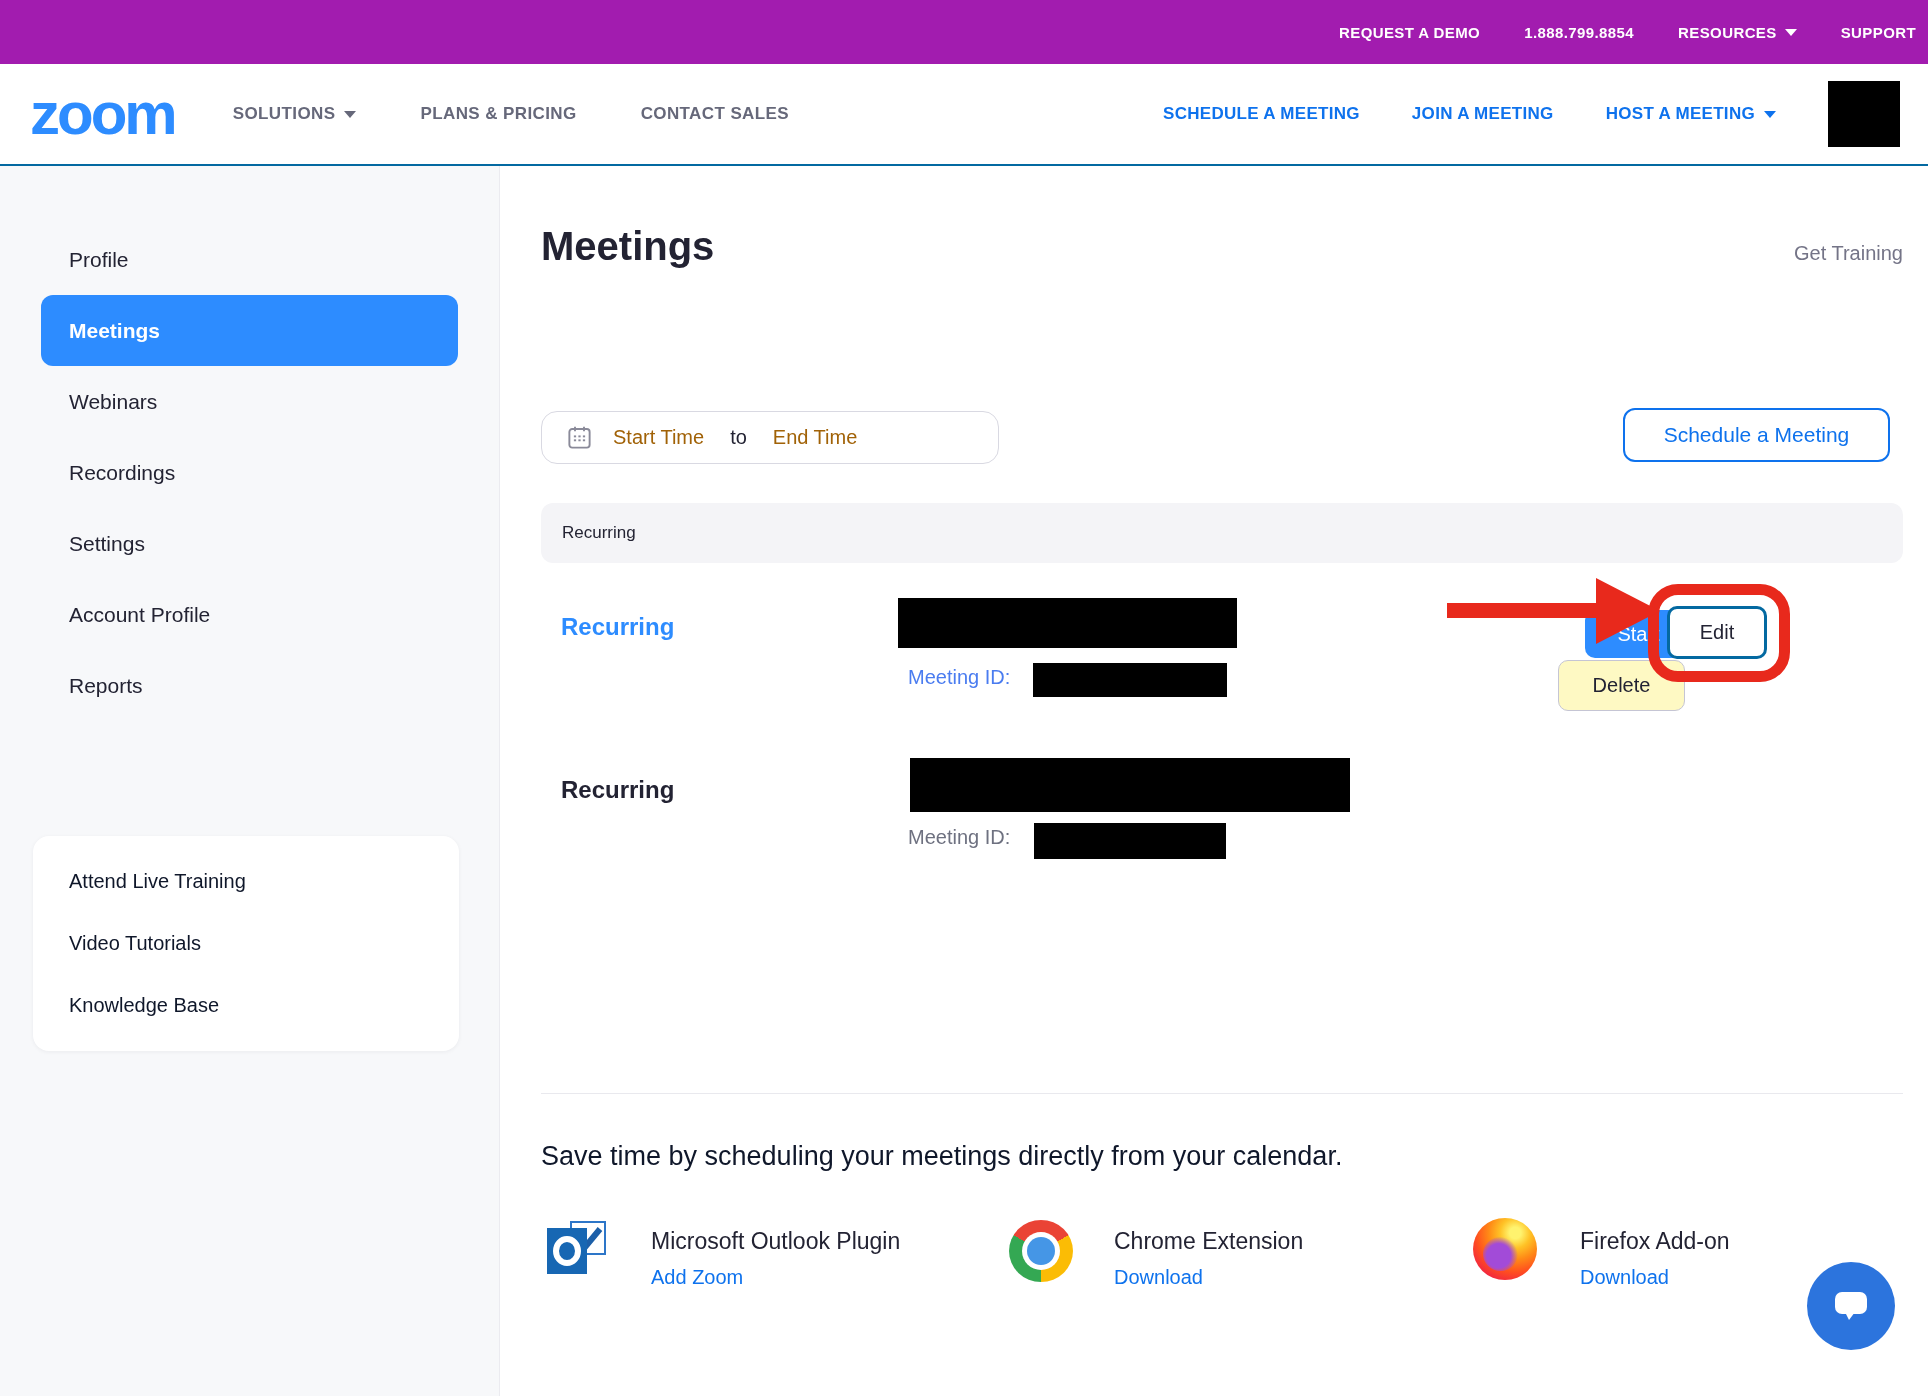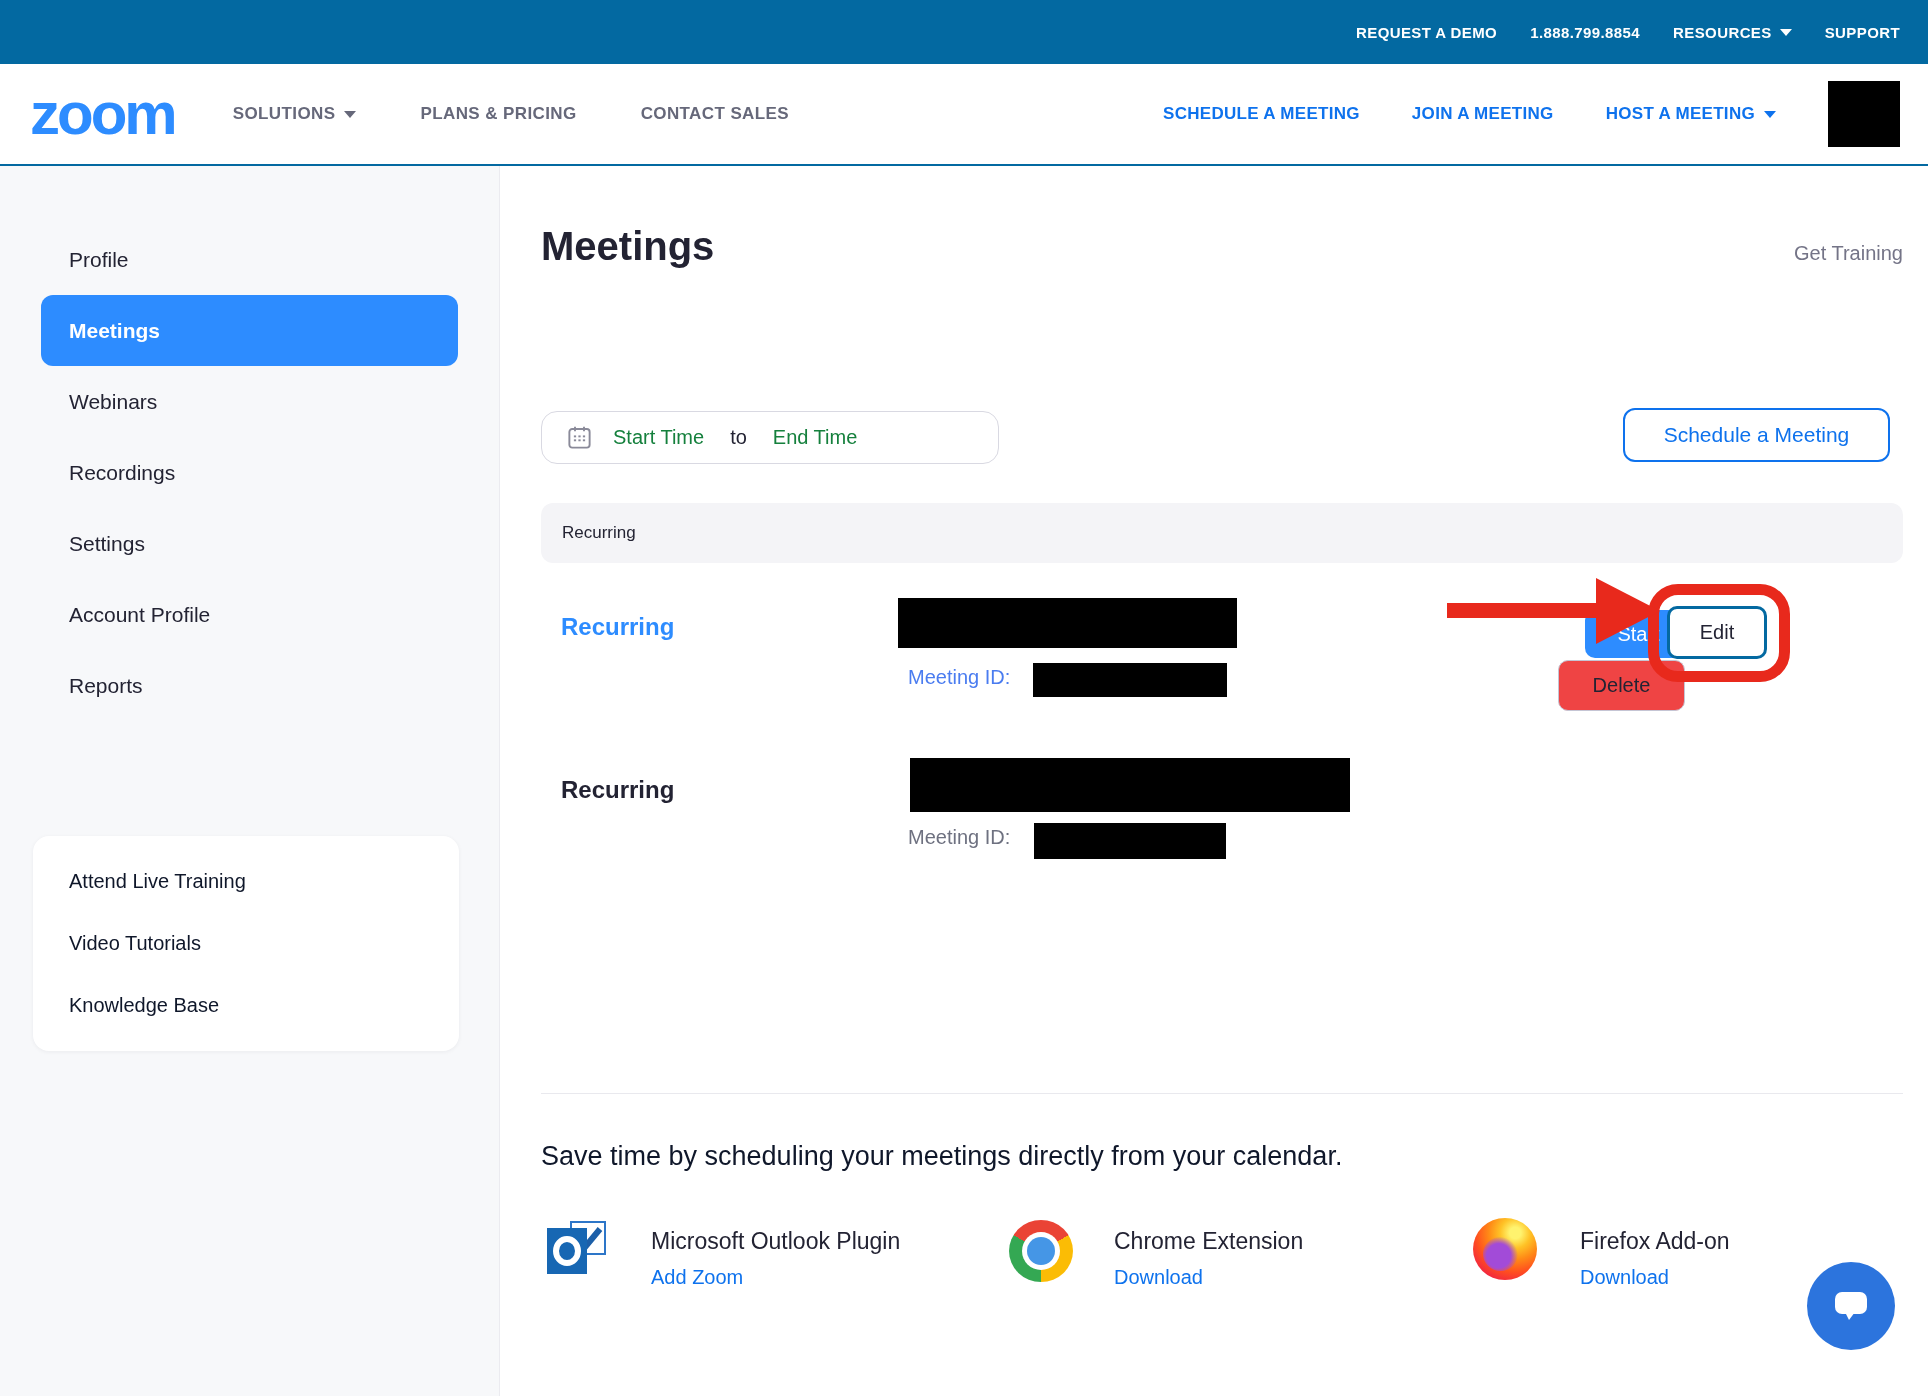--- a/index.html
+++ b/index.html
@@ -1,21 +1,21 @@
 <!DOCTYPE html>
 <html><head>
 <meta charset="utf-8">
 <style>
   html,body{margin:0;padding:0;background:#fff;}
   *{box-sizing:border-box;font-family:"Liberation Sans",sans-serif;}
   #app{position:relative;width:1928px;height:1396px;background:#fff;overflow:hidden;}
 
   
-  .topbar{position:absolute;left:0;top:0;width:1928px;height:64px;background:#0369a1;
-    display:flex;align-items:center;justify-content:flex-end;gap:33px;padding-right:28px;}
+  .topbar{position:absolute;left:0;top:0;width:1928px;height:64px;background:#a21caf;
+    display:flex;align-items:center;justify-content:flex-end;gap:44px;padding-right:12px;}
   .topbar a{color:#fff;font-size:15px;font-weight:700;letter-spacing:.4px;text-decoration:none;
     display:flex;align-items:center;gap:8px;}
   .caret{width:0;height:0;border-left:6px solid transparent;border-right:6px solid transparent;
     border-top:7px solid #fff;display:inline-block;}
 
   
   .header{position:absolute;left:0;top:64px;width:1928px;height:102px;background:#fff;
     border-bottom:2px solid #0369a1;display:flex;align-items:center;}
   .logo{margin-left:30px;font-size:60px;font-weight:700;color:#2d8cff;letter-spacing:-3px;line-height:1;}
   .nav-left{display:flex;align-items:center;gap:64px;margin-left:58px;}
@@ -50,21 +50,21 @@
   .tabs{position:absolute;left:41px;right:25px;top:158px;display:flex;gap:52px;
     border-bottom:1px solid #ededf2;padding-bottom:22px;}
   .tab{font-size:26px;color:#55566d;cursor:pointer;position:relative;text-decoration:none;}
   .tab.active{color:#0e72ed;font-weight:700;}
   .tab.active::after{content:"";position:absolute;left:0;right:0;bottom:-24px;height:4px;
     background:#0e72ed;border-radius:2px;}
 
   .filter-box{position:absolute;left:41px;top:245px;width:458px;height:53px;border:1px solid #d9d9e2;
     border-radius:16px;display:flex;align-items:center;background:#fff;cursor:pointer;}
   .filter-box .cal{margin-left:24px;flex:none;display:flex;}
-  .ph{font-size:20px;color:#15803d;}
+  .ph{font-size:20px;color:#a16207;}
   .filter-start{margin-left:20px;}
   .filter-to{margin-left:26px;font-size:20px;color:#232333;}
   .filter-end{margin-left:26px;}
 
   .schedule-btn{position:absolute;right:38px;top:242px;width:267px;height:54px;border:2px solid #0e72ed;
     border-radius:12px;background:#fff;color:#0e72ed;font-size:21px;font-weight:500;cursor:pointer;}
 
   .section-bar{position:absolute;left:41px;right:25px;top:337px;height:60px;background:#f4f4f7;
     border-radius:12px;display:flex;align-items:center;padding-left:21px;
     font-size:17px;color:#232333;}
@@ -76,21 +76,21 @@
   .r1-title{left:398px;top:432px;width:339px;height:50px;}
   .r1-id{left:533px;top:497px;width:194px;height:34px;}
   .r2-title{left:410px;top:592px;width:440px;height:54px;}
   .r2-id{left:534px;top:657px;width:192px;height:36px;}
   .mid-label-1{position:absolute;left:408px;top:500px;font-size:20px;color:#4a7cf0;}
   .mid-label-2{position:absolute;left:408px;top:660px;font-size:20px;color:#6e7180;}
 
   .btn{position:absolute;border-radius:10px;font-size:20px;cursor:pointer;}
   .btn-start{left:1045px;top:444px;width:107px;height:48px;background:#2d8cff;border:none;color:#fff;z-index:1;margin-left:40px;}
   .btn-edit{left:1167px;top:440px;width:100px;height:53px;background:#fff;border:3px solid #0369a1;color:#232333;z-index:1;}
-  .btn-delete{left:1058px;top:494px;width:127px;height:51px;background:#ef4444;border:1px solid #c5c5d4;color:#232333;z-index:1;}
+  .btn-delete{left:1058px;top:494px;width:127px;height:51px;background:#fef9c3;border:1px solid #c5c5d4;color:#232333;z-index:1;}
 
   .arrow-bar{position:absolute;left:947px;top:437px;width:156px;height:15px;background:#e8291c;z-index:3;}
   .arrow-head{position:absolute;left:1096px;top:412px;width:0;height:0;z-index:3;
     border-top:33px solid transparent;border-bottom:33px solid transparent;border-left:64px solid #e8291c;}
   .red-ring{position:absolute;left:1148px;top:418px;width:142px;height:98px;border:11px solid #e8291c;
     border-radius:30px;z-index:2;}
 
   .divider{position:absolute;left:41px;right:25px;top:927px;height:1px;background:#e9e9ee;}
   .save-time{position:absolute;left:41px;top:975px;font-size:27px;font-weight:500;color:#0f172a;}
 

